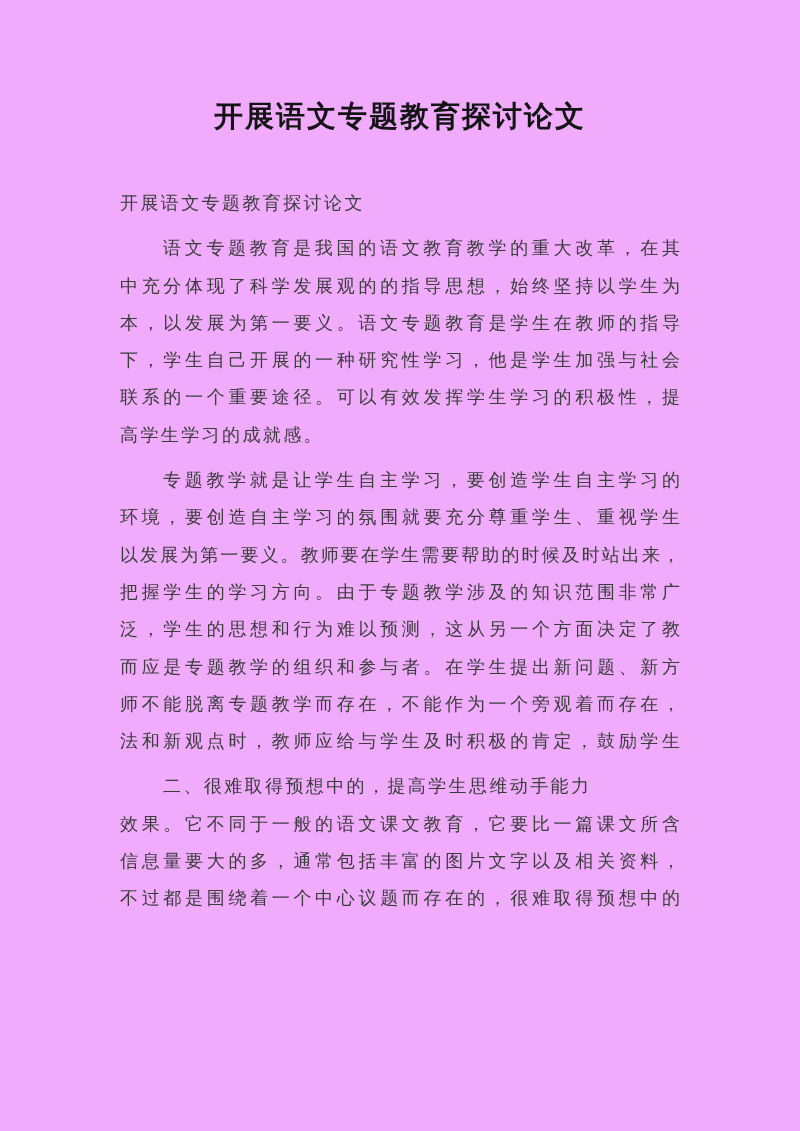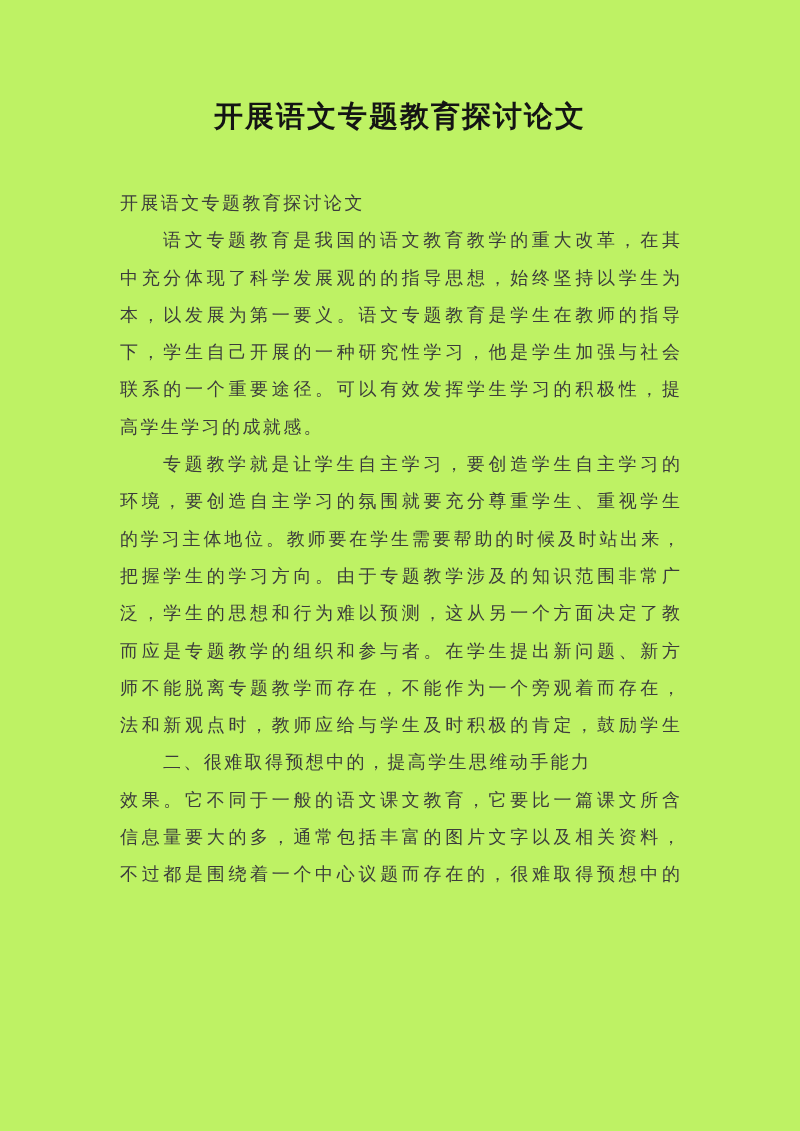--- a/index.html
+++ b/index.html
@@ -4,21 +4,21 @@
 <style>
   html, body {
     margin: 0;
     padding: 0;
     background: #ffffff;
   }
   .page {
     position: relative;
     width: 800px;
     height: 1131px;
-    background: #bef264;
+    background: #f0abfc;
     overflow: hidden;
     font-family: "Liberation Serif", "DejaVu Serif", serif;
   }
   .doc-title {
     position: absolute;
     top: 96px;
     left: 0;
     width: 100%;
     text-align: center;
     font-size: 29px;
@@ -45,38 +45,39 @@
   .line.justify {
     white-space: normal;
     letter-spacing: 0;
     text-align: justify;
     text-align-last: justify;
     text-justify: inter-character;
     overflow: hidden;
   }
   .line.indent {
     text-indent: 43px;
+    margin-top: 8px;
   }
 </style>
 </head>
 <body>
 
 <div class="page">
   <div class="doc-title">开展语文专题教育探讨论文</div>
   <div class="body-column">
       <div class="line">开展语文专题教育探讨论文</div>
       <div class="line justify indent">语文专题教育是我国的语文教育教学的重大改革，在其</div>
       <div class="line justify">中充分体现了科学发展观的的指导思想，始终坚持以学生为</div>
       <div class="line justify">本，以发展为第一要义。语文专题教育是学生在教师的指导</div>
       <div class="line justify">下，学生自己开展的一种研究性学习，他是学生加强与社会</div>
       <div class="line justify">联系的一个重要途径。可以有效发挥学生学习的积极性，提</div>
       <div class="line">高学生学习的成就感。</div>
       <div class="line justify indent">专题教学就是让学生自主学习，要创造学生自主学习的</div>
       <div class="line justify">环境，要创造自主学习的氛围就要充分尊重学生、重视学生</div>
-      <div class="line justify">的学习主体地位。教师要在学生需要帮助的时候及时站出来，</div>
+      <div class="line justify">以发展为第一要义。教师要在学生需要帮助的时候及时站出来，</div>
       <div class="line justify">把握学生的学习方向。由于专题教学涉及的知识范围非常广</div>
       <div class="line justify">泛，学生的思想和行为难以预测，这从另一个方面决定了教</div>
       <div class="line justify">而应是专题教学的组织和参与者。在学生提出新问题、新方</div>
       <div class="line justify">师不能脱离专题教学而存在，不能作为一个旁观着而存在，</div>
       <div class="line justify">法和新观点时，教师应给与学生及时积极的肯定，鼓励学生</div>
       <div class="line indent">二、很难取得预想中的，提高学生思维动手能力</div>
       <div class="line justify">效果。它不同于一般的语文课文教育，它要比一篇课文所含</div>
       <div class="line justify">信息量要大的多，通常包括丰富的图片文字以及相关资料，</div>
       <div class="line justify">不过都是围绕着一个中心议题而存在的，很难取得预想中的</div>
     </div>

